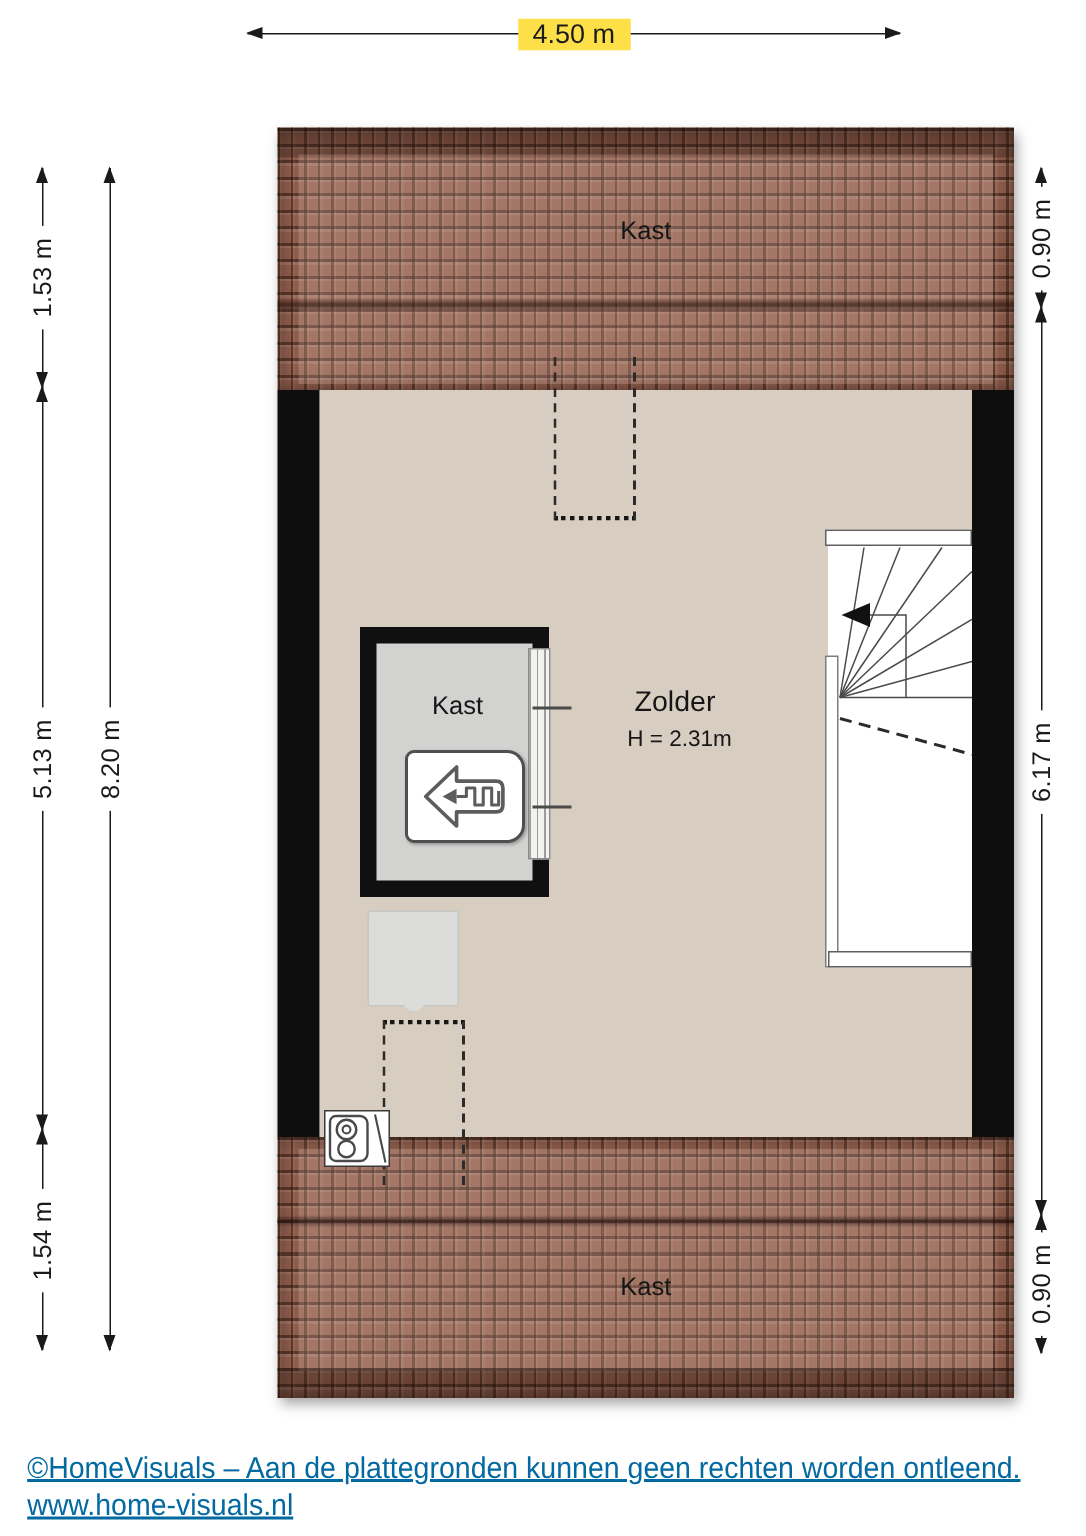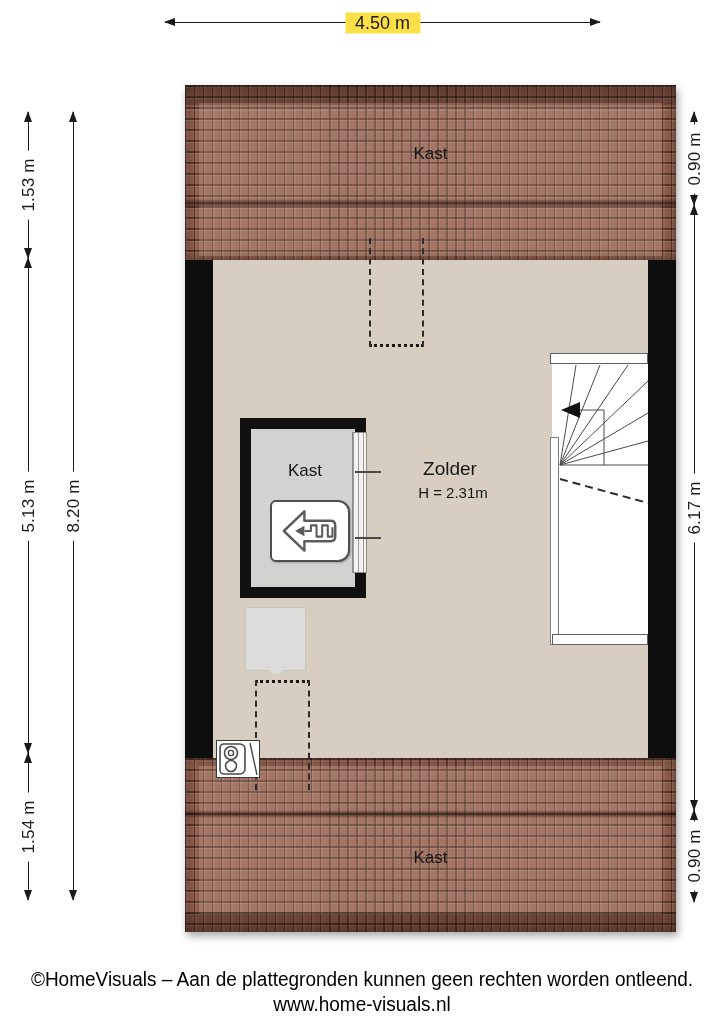--- a/index.html
+++ b/index.html
@@ -75,21 +75,21 @@
   .stair-bar.bottom{left:367px;top:549px;width:96px;height:11px;}
   .stair-strip{position:absolute;left:365px;top:352px;width:9px;height:208px;background:#fff;
     border:1px solid #7d7d7d;box-sizing:border-box;}
   .stairs-svg{position:absolute;left:367px;top:268px;}
 
   
   .room-name{position:absolute;left:215px;top:373px;width:100px;text-align:center;font-size:19px;color:#161616;}
   .room-height{position:absolute;left:208px;top:399px;width:120px;text-align:center;font-size:15px;color:#161616;}
 
   
-  .footer{position:absolute;left:0;top:967px;width:724px;text-align:center;color:#000000;}
+  .footer{position:absolute;left:0;top:967px;width:724px;color:#0369a1;text-decoration:underline;}
   .footer .l1{font-size:20px;transform:scaleX(.95);transform-origin:center;line-height:25px;}
   .footer .l2{font-size:20px;transform:scaleX(.95);transform-origin:center;line-height:25px;}
 </style>
 </head>
 <body>
 
 <div class="page">
 
   <div class="hdim" style="left:165px;top:22px;width:435px;">
     <span class="hlabel">4.50 m</span>

